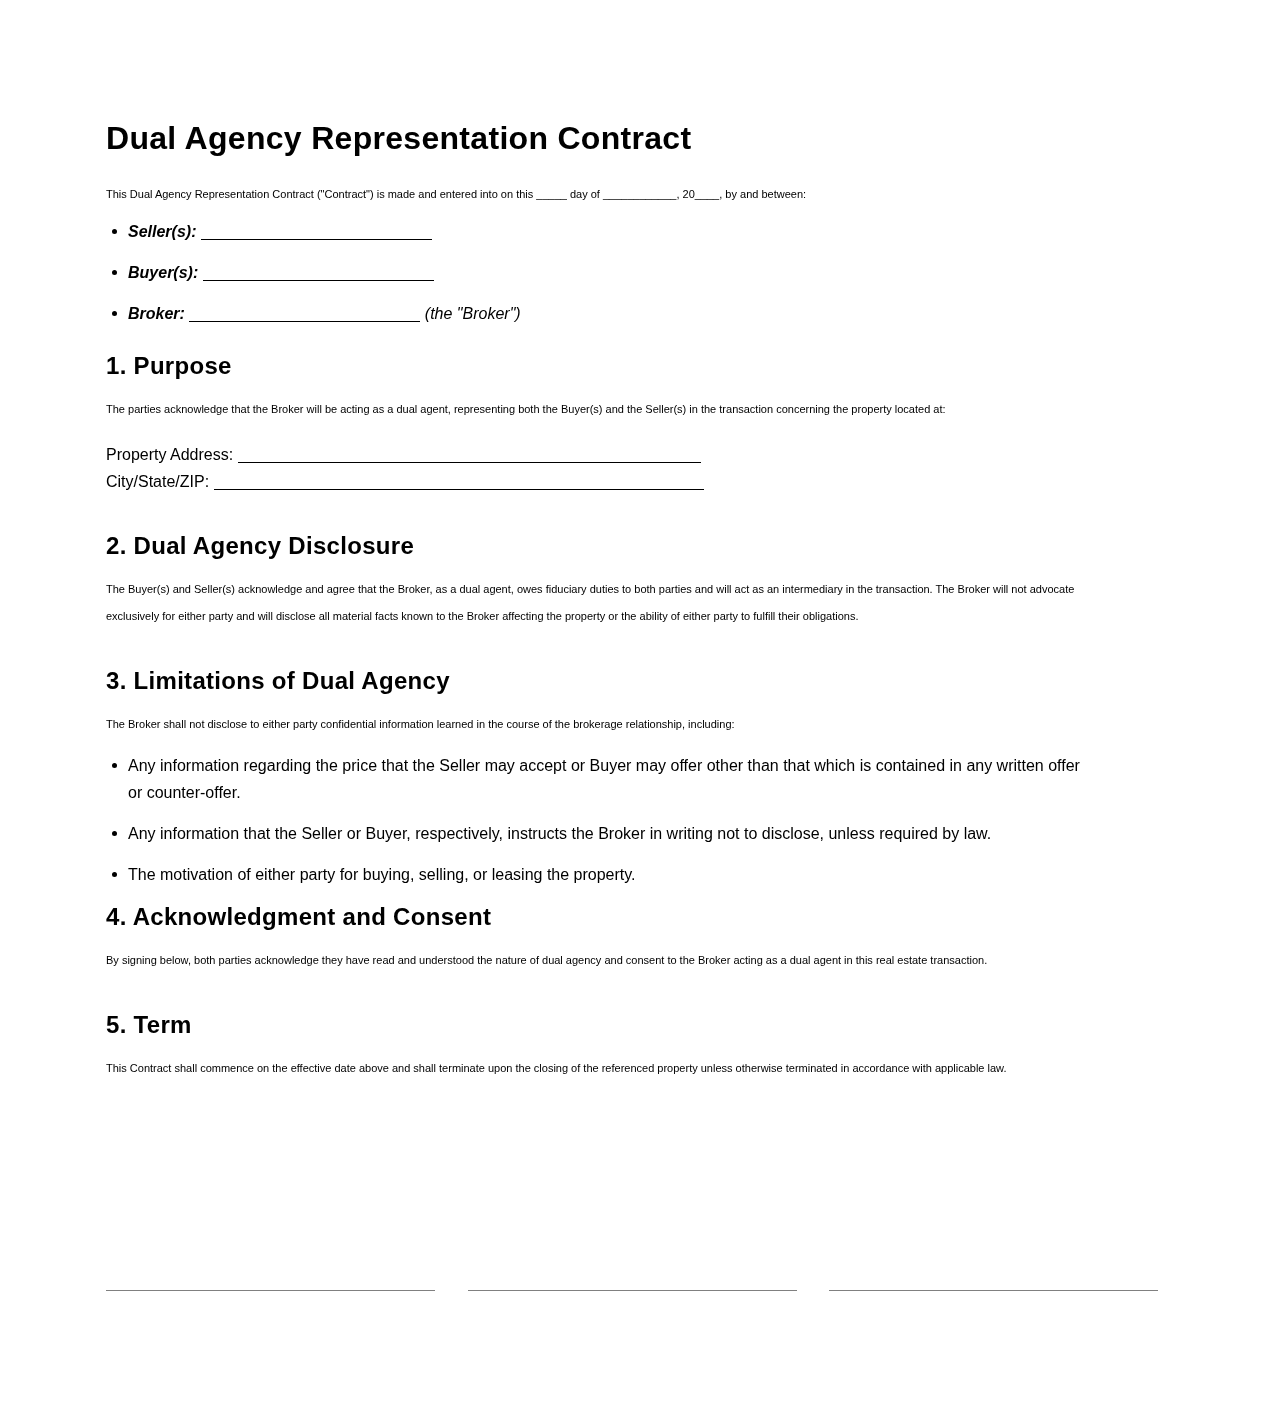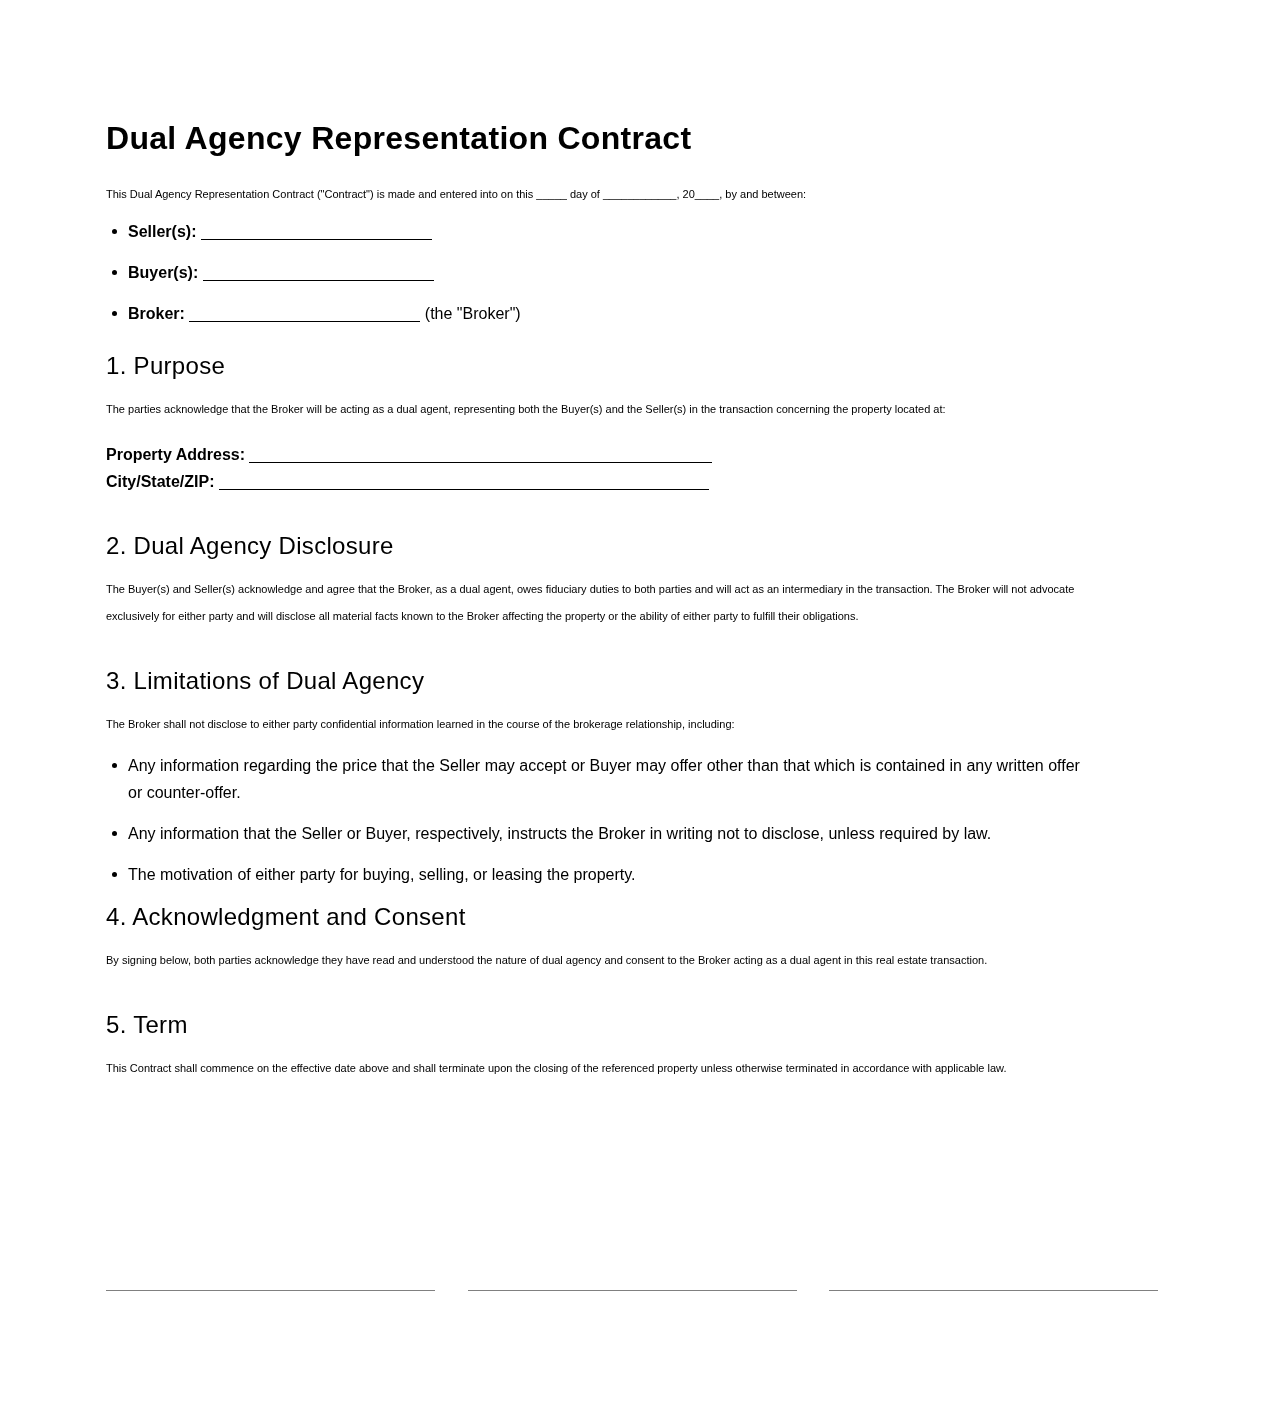--- a/index.html
+++ b/index.html
@@ -25,20 +25,21 @@
   p {
     font-size: 11px;
     line-height: 27px;
     margin: 0;
   }
   .intro { margin-bottom: 10px; }
   ul.parties {
     list-style: none;
     margin: 0 0 24px 0;
     padding: 0;
+    font-style: italic;
   }
   ul.parties li, ul.limits li {
     position: relative;
     font-size: 16px;
     line-height: 27px;
     padding-left: 22px;
     margin-bottom: 14px;
   }
   ul.parties li::before, ul.limits li::before {
     content: "";
@@ -54,31 +55,31 @@
   .lbl { font-weight: bold; }
   .blank {
     display: inline-block;
     border-bottom: 1px solid #000;
     vertical-align: baseline;
     height: 14px;
     margin-bottom: -3px;
   }
   h2 {
     font-size: 24px;
-    font-weight: normal;
+    font-weight: bold;
     margin: 0 0 15px 0;
     line-height: 30px;
     letter-spacing: 0.3px;
   }
   .section { margin-bottom: 36px; }
   .addr { margin-top: 18px; }
   .addr-row {
     font-size: 16px;
     line-height: 27px;
-    font-weight: bold;
+    font-weight: normal;
   }
   ul.limits {
     list-style: none;
     margin: 14px 0 0 0;
     padding: 0;
   }
   .sig-row {
     position: absolute;
     left: 106px;
     top: 1290px;

